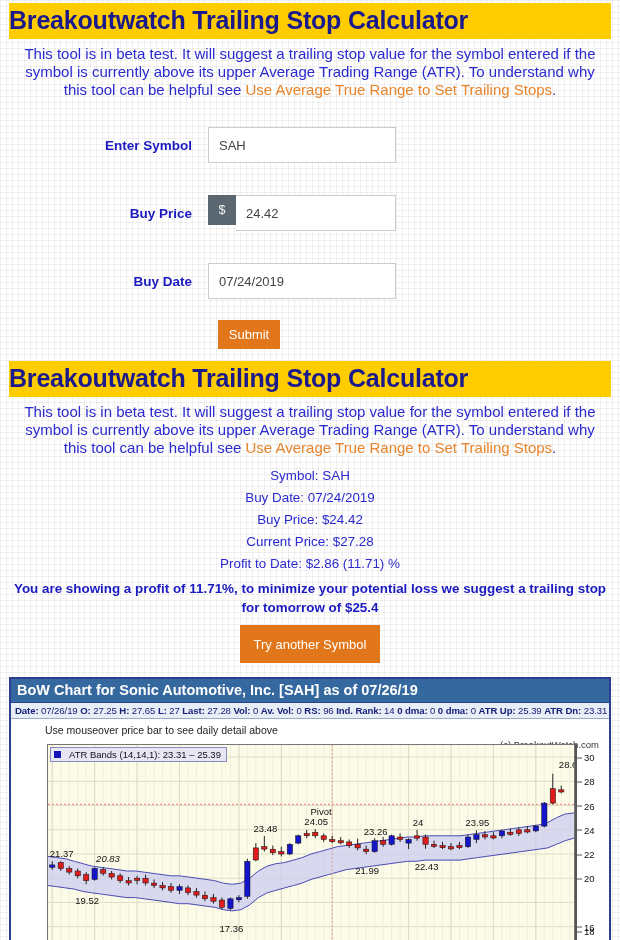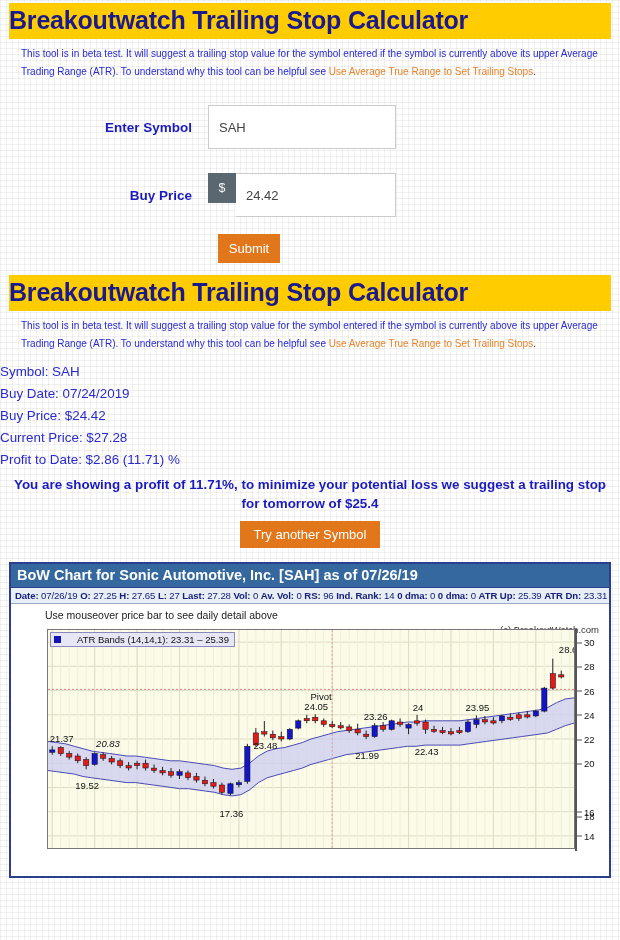--- a/index.html
+++ b/index.html
@@ -29,23 +29,23 @@
     line-height: 32px;
     padding: 1px 0 3px 0;
     letter-spacing: -0.2px;
   }
   .banner-1 { margin: 3px 9px 0 9px; }
   .banner-2 { margin: 0 9px 0 9px; }
 
   
   .intro {
     color: #2a2ad0;
-    font-size: 10px;
+    font-size: 15px;
     line-height: 18px;
-    text-align: left;
+    text-align: center;
     padding: 6px 12px 6px 12px;
     margin: 0 9px;
   }
   .intro a { color: #e8842a; text-decoration: none; }
 
   
   .form-area { padding: 6px 0 0 0; }
   .form-row {
     display: flex;
     align-items: center;
@@ -55,21 +55,21 @@
     width: 208px;
     text-align: right;
     padding-right: 16px;
     color: #1a1ac0;
     font-weight: bold;
     font-size: 13.5px;
   }
   .field-wrap { display: flex; align-items: stretch; }
   .field {
     width: 188px;
-    height: 44px;
+    height: 36px;
     border: 1px solid #cccccc;
     background: #ffffff;
     font-size: 13px;
     color: #444;
     padding: 0 10px;
     display: flex;
     align-items: center;
     font-family: "Liberation Sans", sans-serif;
   }
   .field.narrow { width: 160px; border-left: none; text-align: center; }
@@ -96,34 +96,35 @@
     width: 62px;
     height: 29px;
     margin-left: 218px;
     margin-top: -8px;
   }
   .submit-row { height: 46px; display: flex; align-items: center; }
 
   
   .results { padding: 2px 0 4px 0; }
   .res-line {
+    text-align: center;
     color: #2a2ad0;
     font-size: 13.4px;
     line-height: 22px;
   }
   .res-strong {
     text-align: center;
     color: #1a1ac0;
     font-weight: bold;
     font-size: 13.4px;
     line-height: 19px;
     padding: 4px 6px 0 6px;
   }
   .try-row { display: flex; justify-content: center; padding: 8px 0 6px 0; }
-  .try-btn { width: 140px; height: 27px; }
+  .try-btn { width: 140px; height: 38px; }
 
   
   .chart-panel {
     margin: 4px 9px 0 9px;
     border: 2px solid #2b3f8c;
     background: #ffffff;
     position: relative;
   }
   .chart-title {
     background: #35689e;
@@ -159,21 +160,21 @@
     left: 36px; top: 25px; width: 528px; height: 220px;
     background: #fbfbe8;
     border: 1px solid #777;
     overflow: hidden;
   }
   .legend {
     position: absolute; left: 2px; top: 2px;
     background: #e6e6f5; border: 1px solid #8a8ac0;
     font-size: 9.5px; color: #111;
     padding: 1px 5px 1px 3px;
-    display: flex; align-items: center; gap: 16px;
+    display: flex; align-items: center; gap: 8px;
     z-index: 6;
   }
   .legend-swatch { width: 7px; height: 7px; background: #1414b4; display:inline-block; }
   .yaxis {
     position: absolute; left: 564px; top: 25px; width: 40px; height: 222px;
     border-left: 2px solid #555;
   }
   .ytick {
     position: absolute; left: 0; font-size: 9.5px; color: #111;
     transform: translateY(-50%);
@@ -212,20 +213,26 @@
     </div>
 
     <div class="form-row">
       <div class="form-label">Buy Price</div>
       <div class="field-wrap">
         <div class="addon">$</div>
         <div class="field narrow" placeholder="0.00">24.42</div>
       </div>
     </div>
 
+    <div class="form-row">
+      <div class="form-label">Buy Date</div>
+      <div class="field-wrap">
+        <div class="field" placeholder="mm/dd/yyyy">07/24/2019</div>
+      </div>
+    </div>
 
     <div class="submit-row">
       <button class="btn submit-btn">Submit</button>
     </div>
   </div>
 
   <div class="banner banner-2">Breakoutwatch Trailing Stop Calculator</div>
 
   <div class="intro">
     <span>This tool is in beta test. It will suggest a trailing stop value for the symbol entered if the symbol is currently above its upper Average Trading Range (ATR). To understand why this tool can be helpful see </span><a href="#">Use Average True Range to Set Trailing Stops</a><span>.</span>
@@ -464,21 +471,21 @@
             <rect x="493.7" y="58.1" width="5.3" height="23.0" fill="#1414c8" stroke="#111" stroke-width="0.5"></rect>
             <line x1="504.7903225806452" y1="28.703333333333347" x2="504.7903225806452" y2="59.344444444444434" stroke="#222" stroke-width="1"></line>
             <rect x="502.2" y="43.6" width="5.3" height="14.5" fill="#e01b1b" stroke="#111" stroke-width="0.5"></rect>
             <line x1="513.2741935483871" y1="40.57222222222225" x2="513.2741935483871" y2="48.44444444444443" stroke="#222" stroke-width="1"></line>
             <rect x="510.6" y="44.8" width="5.3" height="2.2" fill="#e01b1b" stroke="#111" stroke-width="0.5"></rect>
           </svg>
       <div class="annot" style="left: 13.7258px; top: 102.63px;">21.37</div>
           <div class="annot" style="left: 60px; top: 108.17px; font-style: italic;">20.83</div>
           <div class="annot" style="left: 39.1774px; top: 150.036px;">19.52</div>
           <div class="annot" style="left: 183.403px; top: 178.196px;">17.36</div>
-          <div class="annot" style="left: 217.339px; top: 78.0756px; margin-top: 32px;">23.48</div>
+          <div class="annot" style="left: 217.339px; top: 78.0756px;">23.48</div>
           <div class="annot pivot" style="left: 273px; top: 61.1722px;">Pivot</div>
           <div class="annot" style="left: 268.242px; top: 71.1722px;">24.05</div>
           <div class="annot" style="left: 327.629px; top: 80.74px;">23.26</div>
           <div class="annot" style="left: 319.145px; top: 120.121px;">21.99</div>
           <div class="annot" style="left: 370.048px; top: 71.7778px;">24</div>
           <div class="annot" style="left: 378.532px; top: 115.792px;">22.43</div>
           <div class="annot" style="left: 429.435px; top: 72.3833px;">23.95</div>
           <div class="annot" style="left: 522.758px; top: 13.7033px;">28.63</div>
         </div>
 

